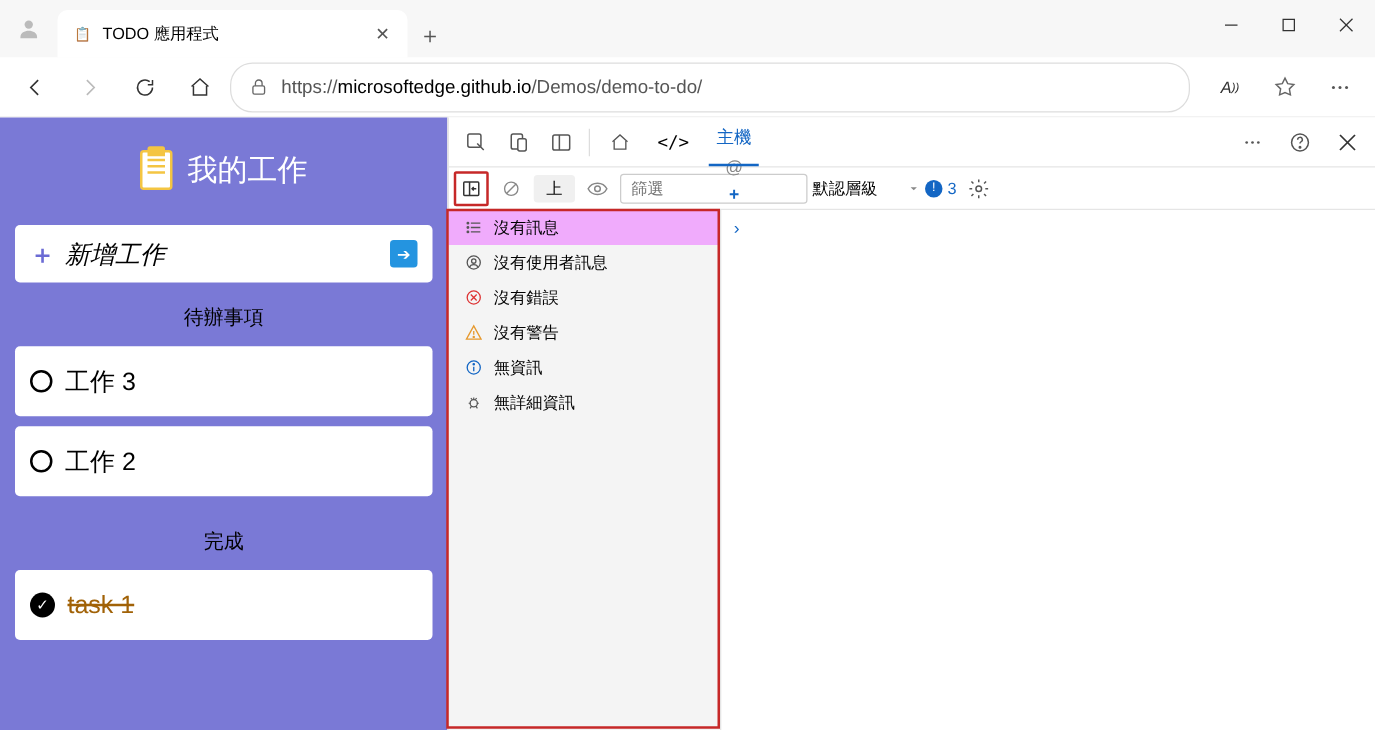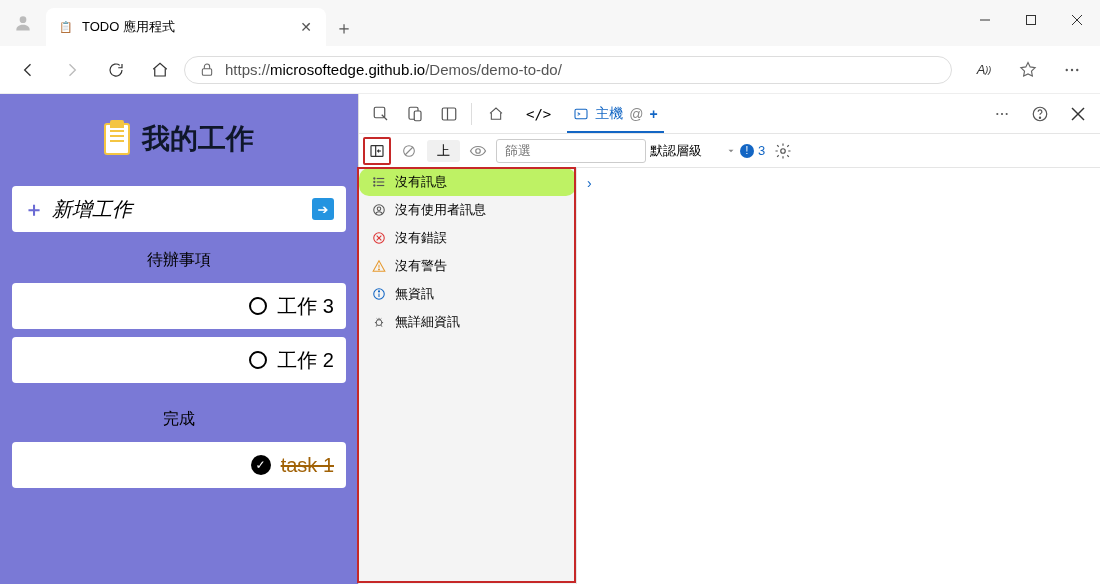--- a/index.html
+++ b/index.html
@@ -14,69 +14,69 @@
 .tab .tab-title { font-size: 13px; flex: 1; }
 .tab .tab-close { width: 16px; height: 16px; display: flex; align-items: center; justify-content: center; font-size: 14px; color: #555; cursor: pointer; }
 .new-tab { width: 36px; height: 36px; display: flex; align-items: center; justify-content: center; font-size: 18px; color: #555; cursor: pointer; }
 .window-controls { display: flex; }
 .wc-btn { width: 46px; height: 40px; display: flex; align-items: center; justify-content: center; cursor: pointer; }
 
 
 .addr-bar { height: 48px; background: #fff; display: flex; align-items: center; padding: 0 8px; gap: 4px; border-bottom: 1px solid #eee; }
 .nav-btn { width: 40px; height: 40px; display: flex; align-items: center; justify-content: center; border-radius: 4px; cursor: pointer; color: #333; }
 .nav-btn.disabled { color: #bbb; }
-.url-box { flex: 1; height: 28px; border: 1px solid #ddd; border-radius: 18px; display: flex; align-items: center; padding: 0 14px; gap: 10px; color: #555; font-size: 15px; }
+.url-box { flex: 1; height: 40px; border: 1px solid #ddd; border-radius: 18px; display: flex; align-items: center; padding: 0 14px; gap: 10px; color: #555; font-size: 15px; }
 .url-host { color: #000; }
 .addr-right { display: flex; align-items: center; gap: 4px; padding-left: 8px; }
 
 
 .main { display: flex; height: calc(584px - 46px - 48px); }
 
 
 .page { width: 358px; background: #7a79d6; padding: 12px; display: flex; flex-direction: column; gap: 10px; }
 .page-header { display: flex; align-items: center; justify-content: center; gap: 12px; padding: 14px 0 18px; }
 .clipboard-icon { width: 26px; height: 32px; background: #fff; border: 2px solid #f4c542; border-radius: 3px; position: relative; }
 .clipboard-icon::before { content: ""; position: absolute; top: -5px; left: 50%; transform: translateX(-50%); width: 14px; height: 8px; background: #f4c542; border-radius: 2px 2px 0 0; }
 .clipboard-icon::after { content: ""; position: absolute; top: 5px; left: 4px; right: 4px; height: 2px; background: #f4c542; box-shadow: 0 5px 0 #f4c542, 0 10px 0 #f4c542; }
-.page-title { font-size: 28px; font-weight: 700; color: #0f172a; }
+.page-title { font-size: 24px; font-weight: 400; color: #ffffff; }
 .add-card { background: #fff; border-radius: 4px; height: 46px; display: flex; align-items: center; padding: 0 12px; gap: 8px; }
 .add-plus { color: #6b6bd4; font-size: 20px; font-weight: 700; }
 .add-text { font-size: 20px; flex: 1; font-style: italic; }
 .add-go { width: 22px; height: 22px; background: #2494e0; border-radius: 3px; display: flex; align-items: center; justify-content: center; color: #fff; font-size: 13px; }
 .section-label { text-align: center; font-size: 16px; color: #000; padding: 8px 0 2px; }
-.task-card { background: #fff; border-radius: 4px; height: 46px; display: flex; align-items: center; padding: 0 12px; gap: 10px; justify-content: flex-end; }
+.task-card { background: #fff; border-radius: 4px; height: 56px; display: flex; align-items: center; padding: 0 12px; gap: 10px; }
 .task-circle { width: 18px; height: 18px; border: 2px solid #000; border-radius: 50%; }
 .task-check { width: 20px; height: 20px; background: #000; border-radius: 50%; display: flex; align-items: center; justify-content: center; color: #fff; font-size: 12px; }
 .task-text { font-size: 20px; }
 .task-text.done { text-decoration: line-through; color: #a16207; }
 
 
 .devtools { flex: 1; background: #fff; display: flex; flex-direction: column; border-left: 1px solid #ddd; }
 .dt-tabbar { height: 40px; display: flex; align-items: center; padding: 0 6px; gap: 2px; border-bottom: 1px solid #e5e5e5; }
 .dt-tab-btn { width: 32px; height: 32px; display: flex; align-items: center; justify-content: center; cursor: pointer; border-radius: 3px; color: #555; }
 .dt-tab-sep { width: 1px; height: 22px; background: #ddd; margin: 0 4px; }
 .dt-tab { padding: 0 10px; height: 38px; display: flex; align-items: center; gap: 6px; font-size: 14px; cursor: pointer; position: relative; }
-.dt-tab.active { color: #1366c4; }
+.dt-tab.active { color: #1366c4; flex-direction: column; }
 .dt-tab.active::after { content: ""; position: absolute; bottom: 0; left: 4px; right: 4px; height: 2px; background: #1366c4; }
 .dt-tabbar-right { margin-left: auto; display: flex; align-items: center; gap: 6px; }
 
 .dt-toolbar { height: 34px; display: flex; align-items: center; padding: 0 4px; gap: 4px; border-bottom: 1px solid #e5e5e5; font-size: 13px; }
 .dt-tool-btn { width: 28px; height: 28px; display: flex; align-items: center; justify-content: center; border-radius: 3px; cursor: pointer; color: #555; }
 .sidebar-toggle { border: 2px solid #c62828; border-radius: 2px; }
 .dt-context { padding: 2px 10px; background: #f0f0f0; border-radius: 3px; display: flex; align-items: center; gap: 6px; }
 .dt-filter { height: 24px; border: 1px solid #ccc; border-radius: 3px; padding: 0 8px; width: 150px; font-size: 13px; outline: none; }
 .dt-levels { display: flex; align-items: center; gap: 24px; cursor: pointer; }
 .dt-badge { display: flex; align-items: center; gap: 4px; color: #1366c4; font-size: 13px; }
 .dt-badge .dot { width: 14px; height: 14px; background: #1366c4; border-radius: 50%; display: flex; align-items: center; justify-content: center; color: #fff; font-size: 10px; }
 
 .dt-body { display: flex; flex: 1; position: relative; }
 .dt-sidebar { width: 218px; background: #f4f4f4; border-right: 1px solid #e5e5e5; }
 .dt-sidebar-hl { position: absolute; top: -1px; left: -2px; width: 219px; height: 100%; border: 2px solid #c62828; pointer-events: none; }
 .dt-side-item { height: 28px; display: flex; align-items: center; padding: 0 10px 0 36px; gap: 10px; font-size: 13px; cursor: pointer; position: relative; }
-.dt-side-item.selected { background: #bef264; border-radius: 10px; }
+.dt-side-item.selected { background: #f0abfc; }
 .dt-side-item .si-icon { position: absolute; left: 12px; width: 16px; height: 16px; display: flex; align-items: center; justify-content: center; }
 .dt-console { flex: 1; padding: 6px 10px; }
 .prompt { color: #1366c4; font-size: 14px; }
 
 svg { display: block; }
 </style>
 </head>
 <body>
 
 <div class="title-bar">

